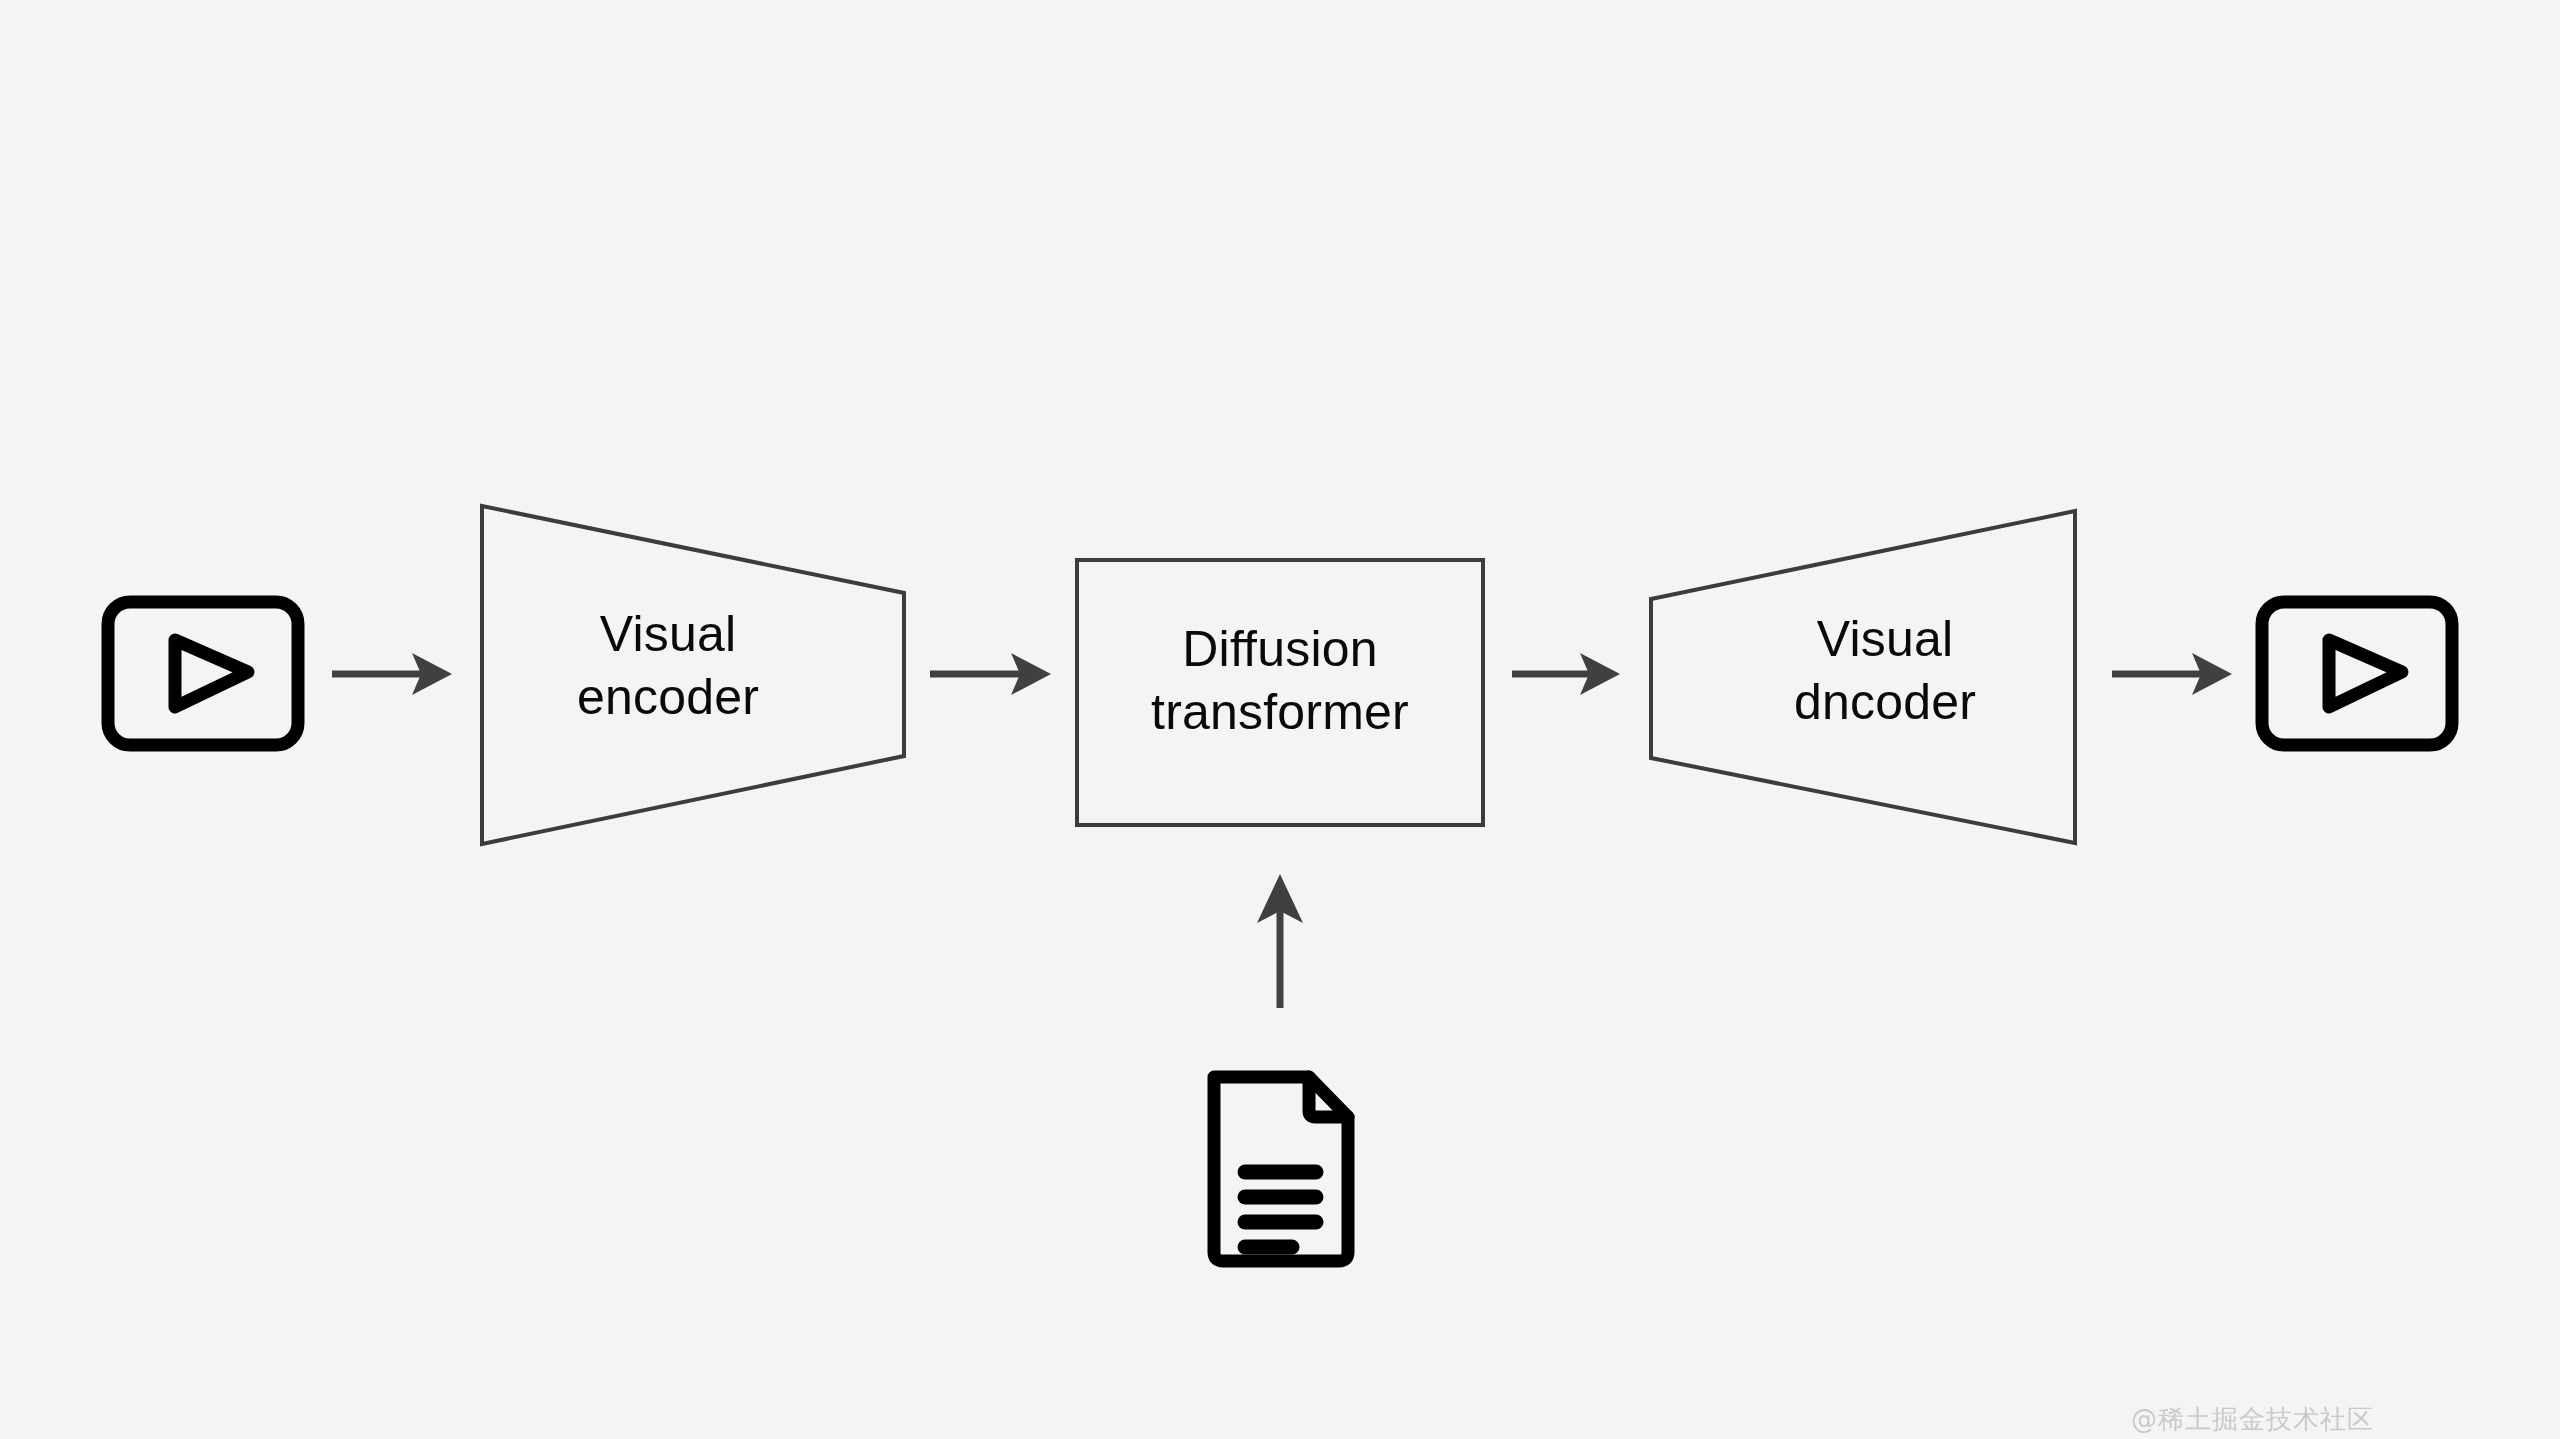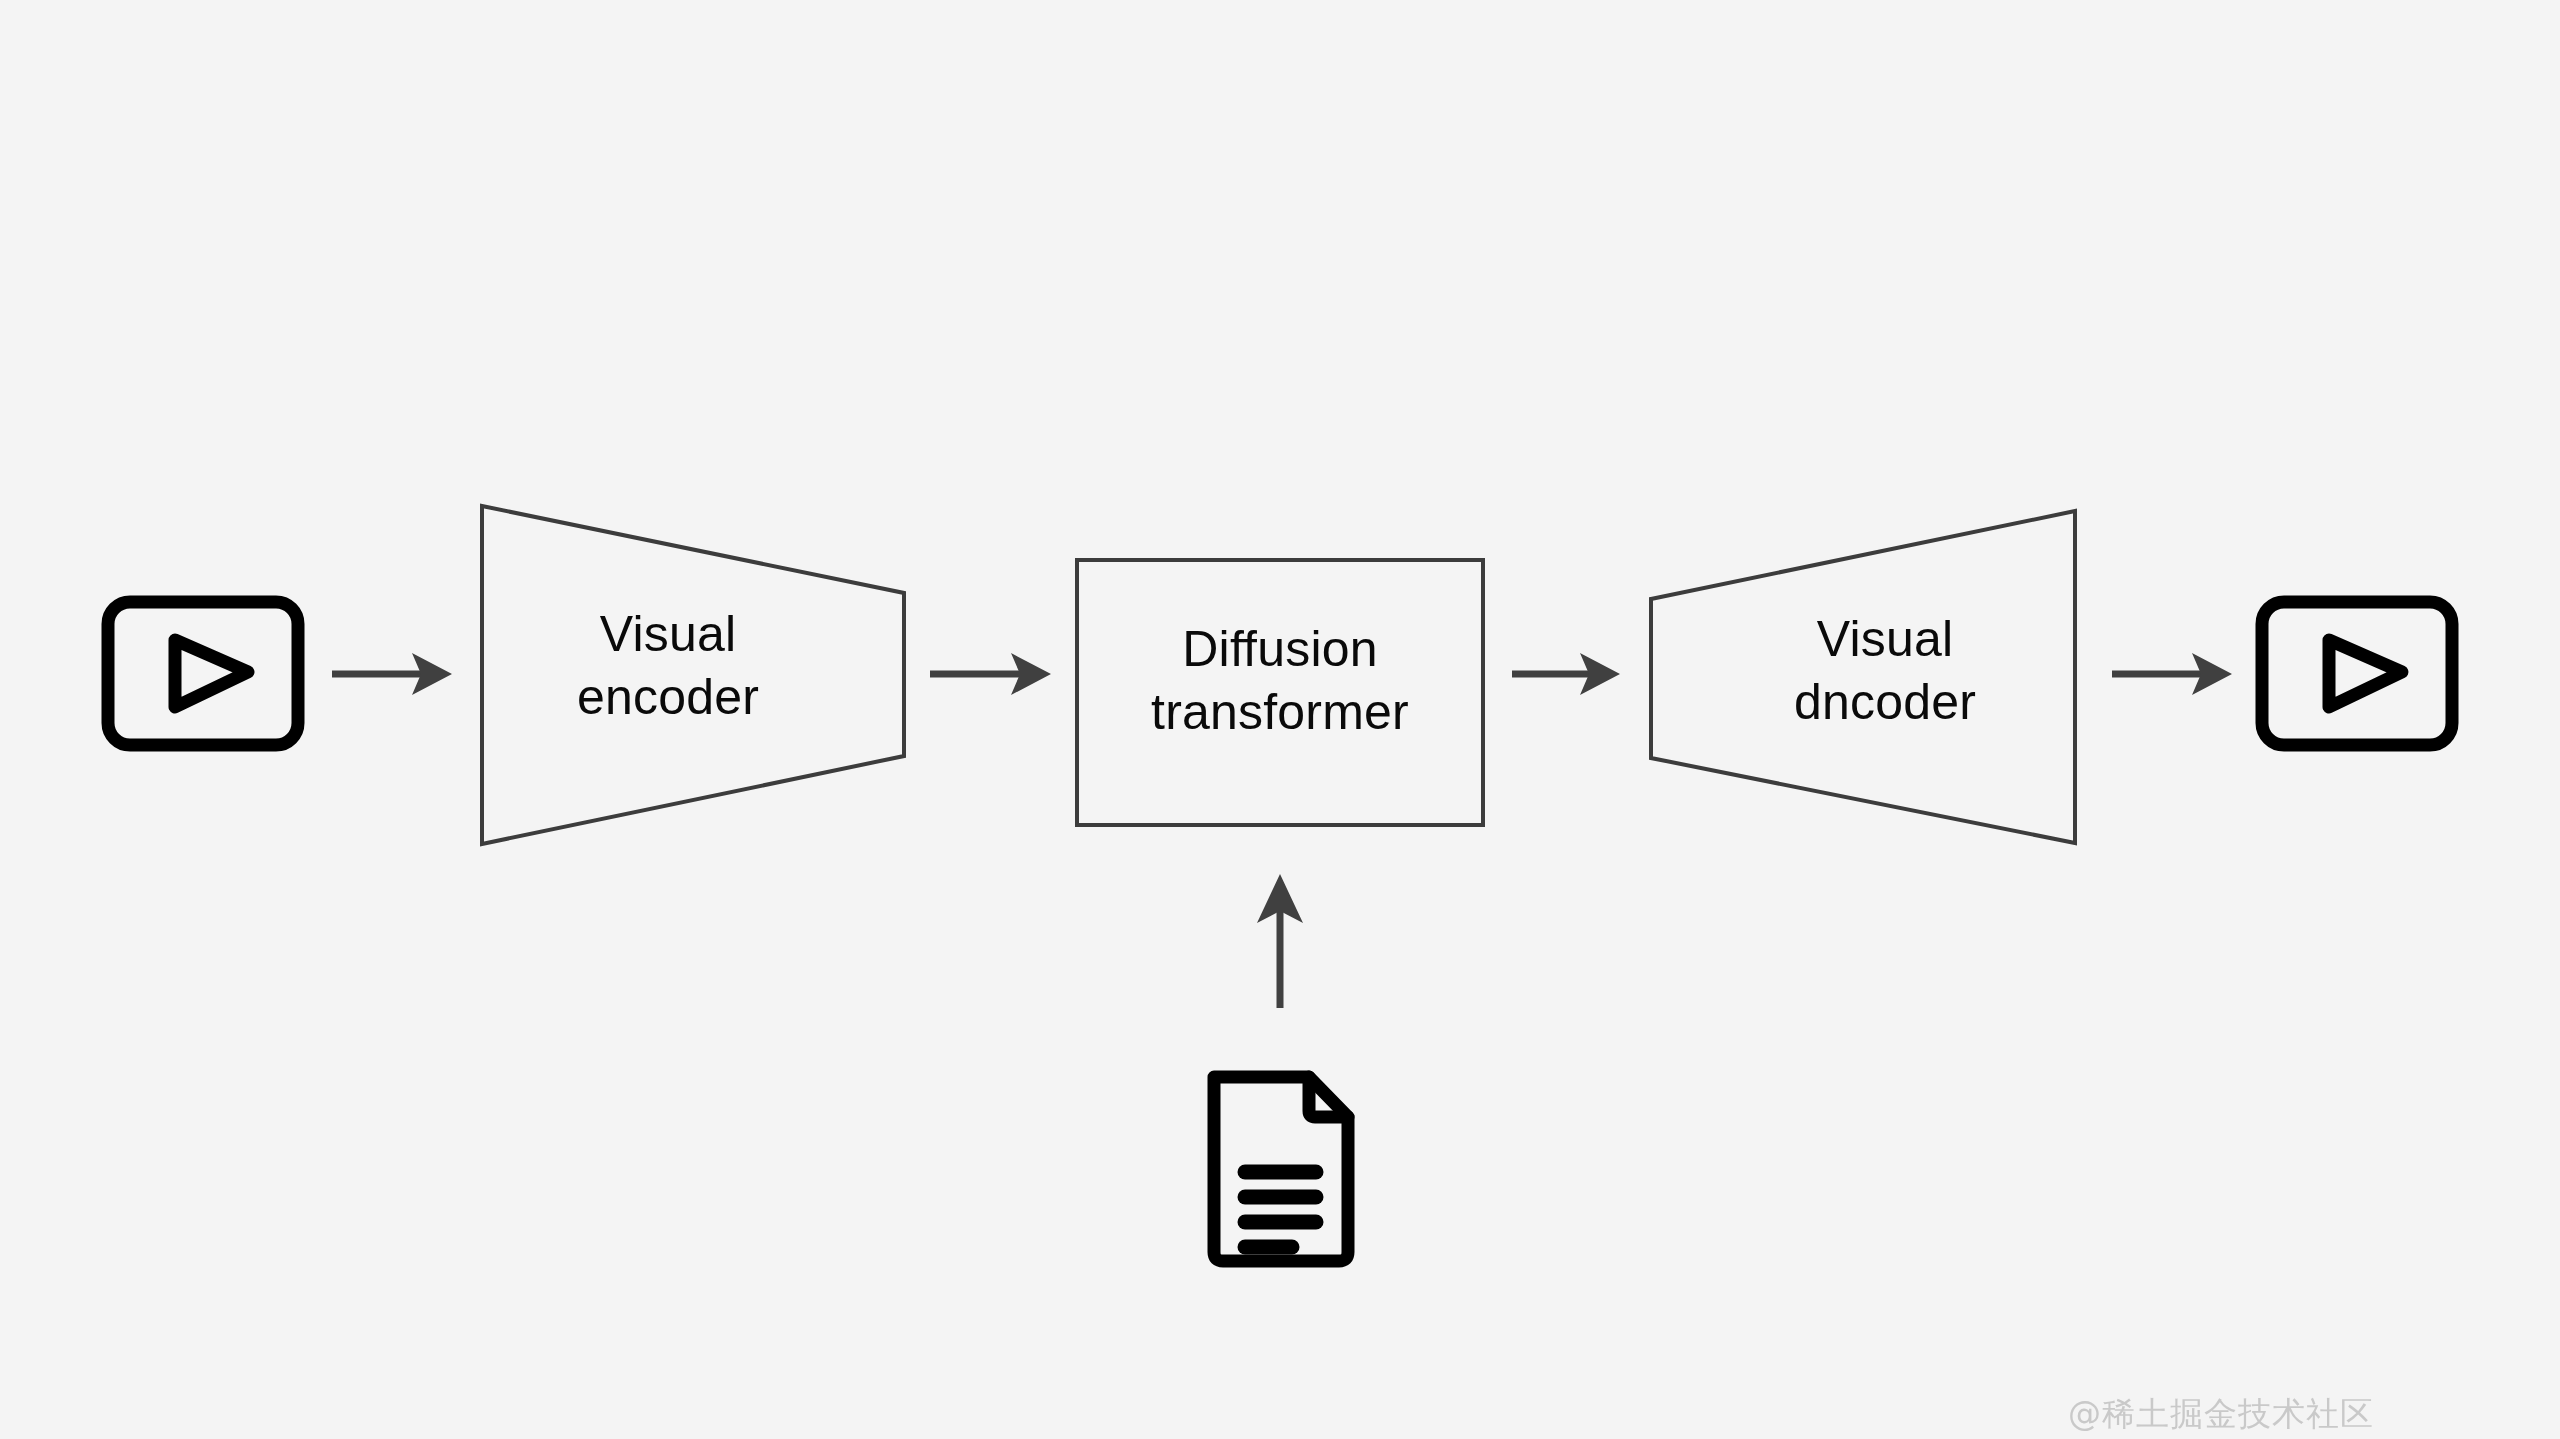--- a/index.html
+++ b/index.html
@@ -66,21 +66,21 @@
     text-anchor: middle;
     dominant-baseline: middle;
     font-weight: 400;
     letter-spacing: 0.2px;
   }
   .watermark-text {
     position: absolute;
     right: 26px;
     bottom: 10px;
     font-family: "DejaVu Sans", "Liberation Sans", sans-serif;
-    font-size: 33px;
+    font-size: 26px;
     color: #c9c9c9;
     letter-spacing: 1px;
     white-space: nowrap;
     user-select: none;
   }
 </style>
 </head>
 <body>
 
 <div id="diagram-root">

